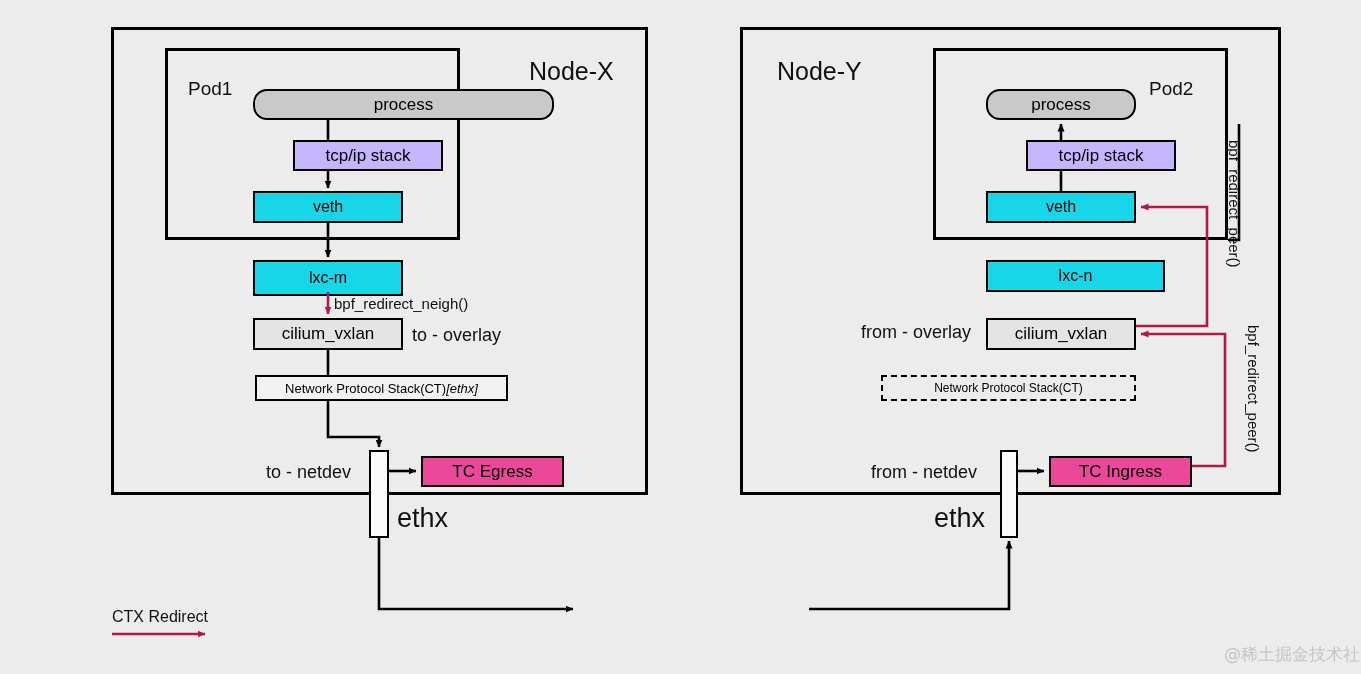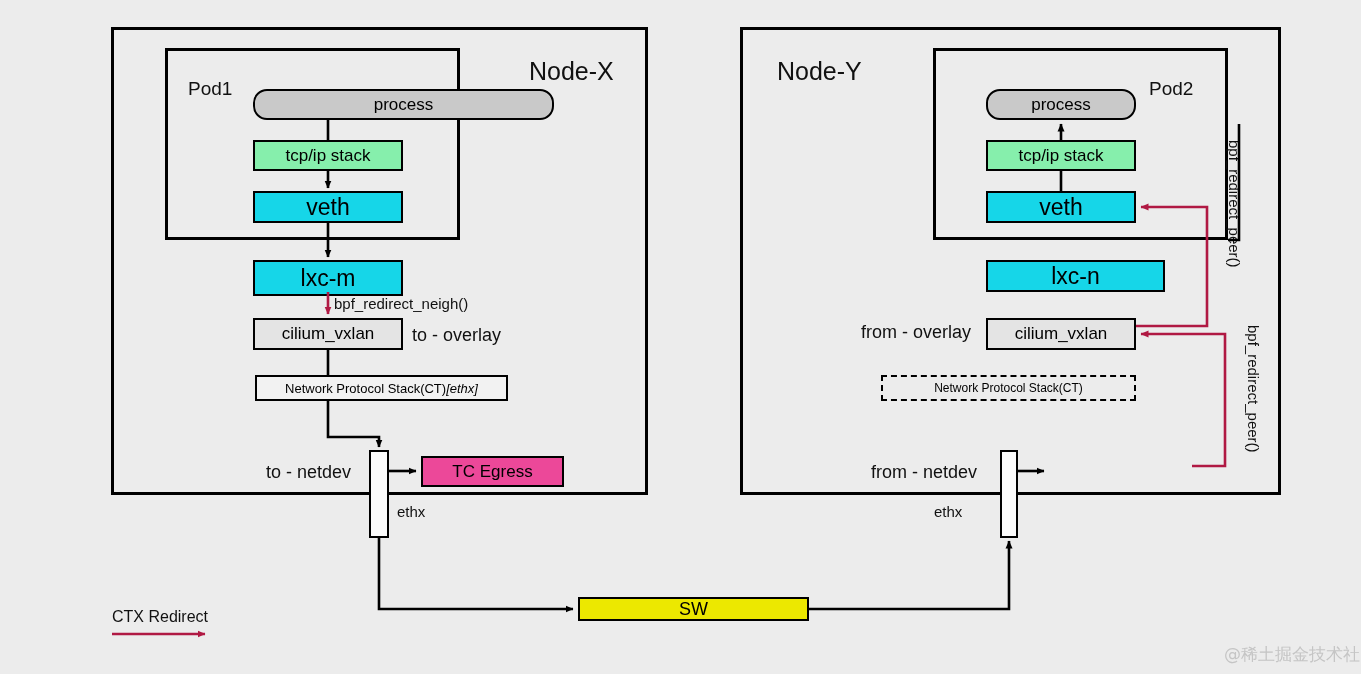--- a/index.html
+++ b/index.html
@@ -57,25 +57,26 @@
     justify-content: center;
     font-size: 17px;
     color: #000;
     white-space: nowrap;
   }
   .box.process {
     background: #c9c9c9;
     border-radius: 14px;
   }
   .box.plain {
-    background: #86efac;
+    background: #c4b5fd;
+    margin-left: 40px;
   }
   .box.cyan {
     background: #16d6e8;
-    font-size: 23px;
+    font-size: 16px;
   }
   .box.shaded {
     background: #e4e4e4;
   }
   .box.netstack {
     background: #f2f2f2;
     font-size: 13px;
   }
   .box.netstack-dashed {
     background: #ececec;
@@ -108,21 +109,21 @@
   .vlabel {
     position: absolute;
     font-size: 15px;
     color: #111;
     white-space: nowrap;
     transform-origin: 0 0;
     transform: rotate(90deg);
   }
   .ethx-label {
     position: absolute;
-    font-size: 15px;
+    font-size: 27px;
     color: #111;
     white-space: nowrap;
   }
   .legend-text {
     position: absolute;
     font-size: 16px;
     color: #111;
     white-space: nowrap;
   }
   .watermark {
@@ -179,28 +180,28 @@
   <div class="box cyan" style="left:986px; top:191px; width:150px; height:32px;">veth</div>
 
   <div class="box cyan" style="left:986px; top:260px; width:179px; height:32px;">lxc-n</div>
 
   <div class="label" style="left:861px; top:322px;text-align:center;">from - overlay</div>
   <div class="box shaded" style="left:986px; top:318px; width:150px; height:32px;">cilium_vxlan</div>
 
   <div class="box netstack-dashed" style="left:881px; top:375px; width:255px; height:26px;">Network Protocol Stack(CT)</div>
 
   <div class="label" style="left:871px; top:462px;">from - netdev</div>
+  <div class="box tc" style="left:1049px; top:456px; width:143px; height:31px;">TC Ingress</div>
 
   <div class="nic" style="left:1000px; top:450px; width:18px; height:88px;"></div>
   <div class="ethx-label" style="left:934px; top:503px;">ethx</div>
 
   <div class="vlabel" style="left:1243px; top:140px;">bpf_redirect_peer()</div>
   <div class="vlabel" style="left:1262px; top:325px;">bpf_redirect_peer()</div>
 
-  <div class="box sw" style="left:578px; top:597px; width:231px; height:24px;">SW</div>
 
   <div class="legend-text" style="left:112px; top:608px;">CTX Redirect</div>
 
   <div class="watermark" style="left:1224px; top:643px;">@稀土掘金技术社区</div>
 
   <svg class="layer" viewBox="0 0 1361 674">
     <defs>
       <marker id="ah-black" markerWidth="9" markerHeight="9" refX="7.5" refY="4" orient="auto" markerUnits="userSpaceOnUse">
         <path d="M0,0.5 L8,4 L0,7.5 z" fill="#000"></path>
       </marker>

